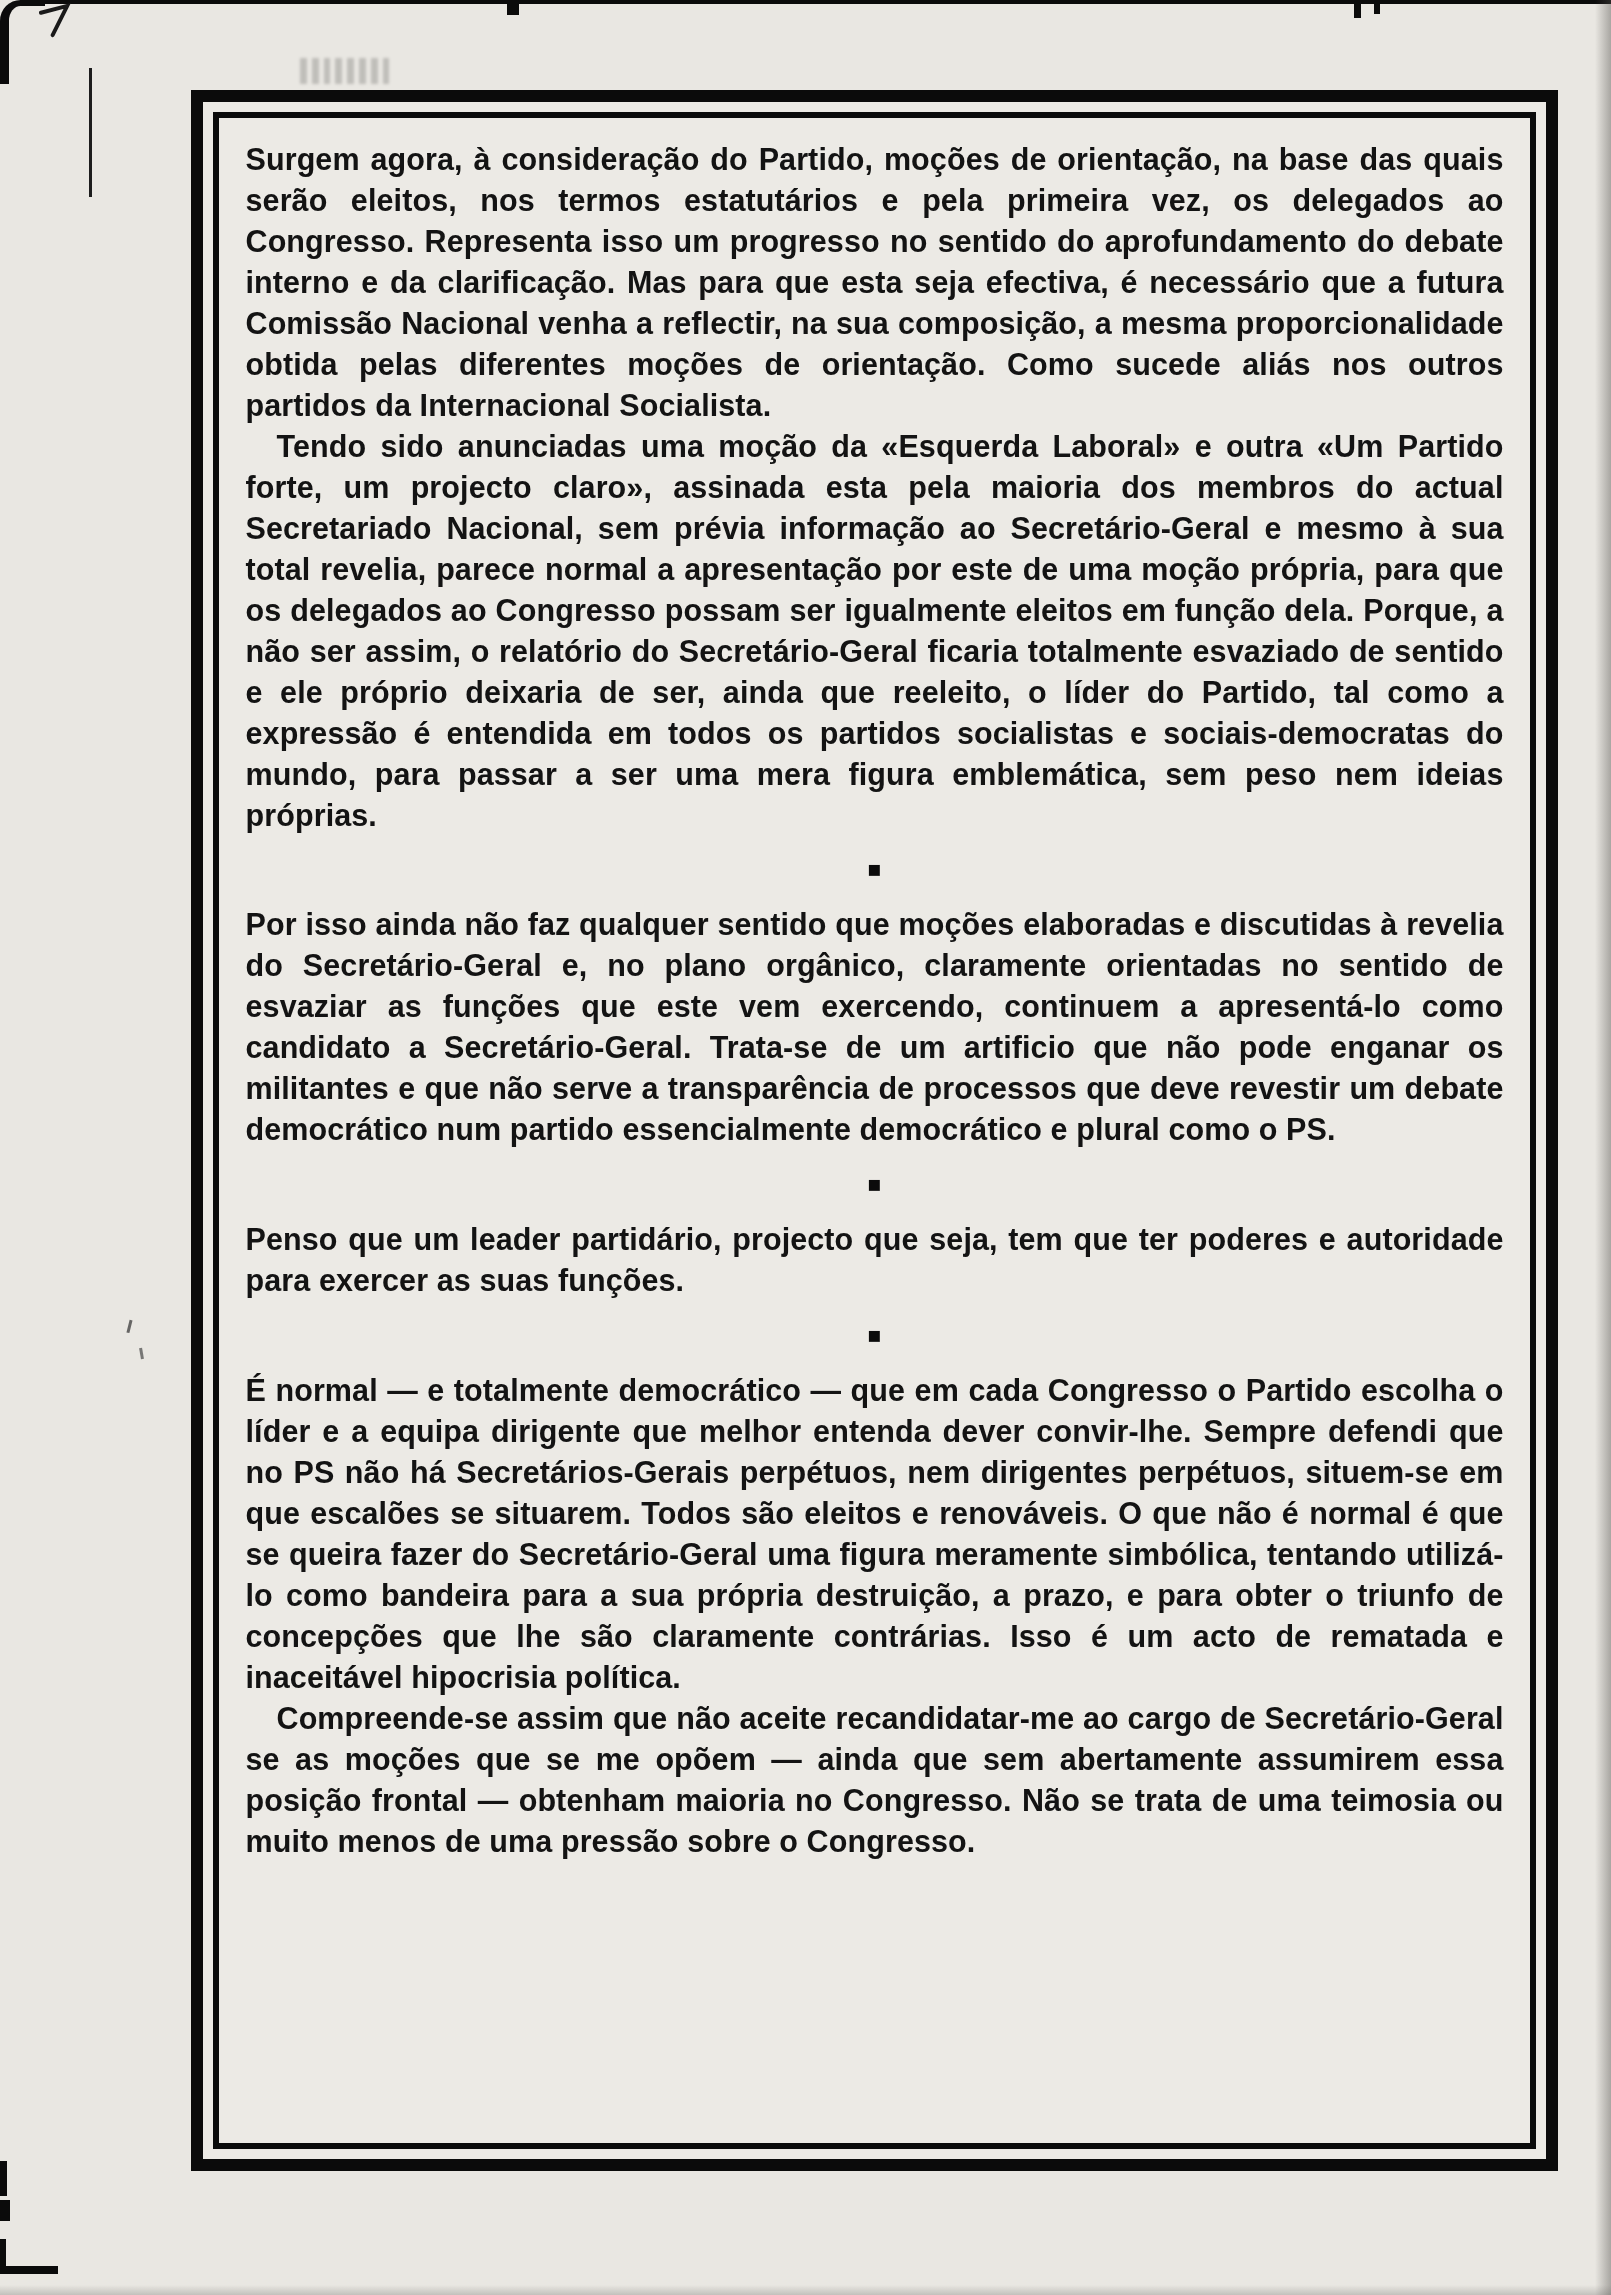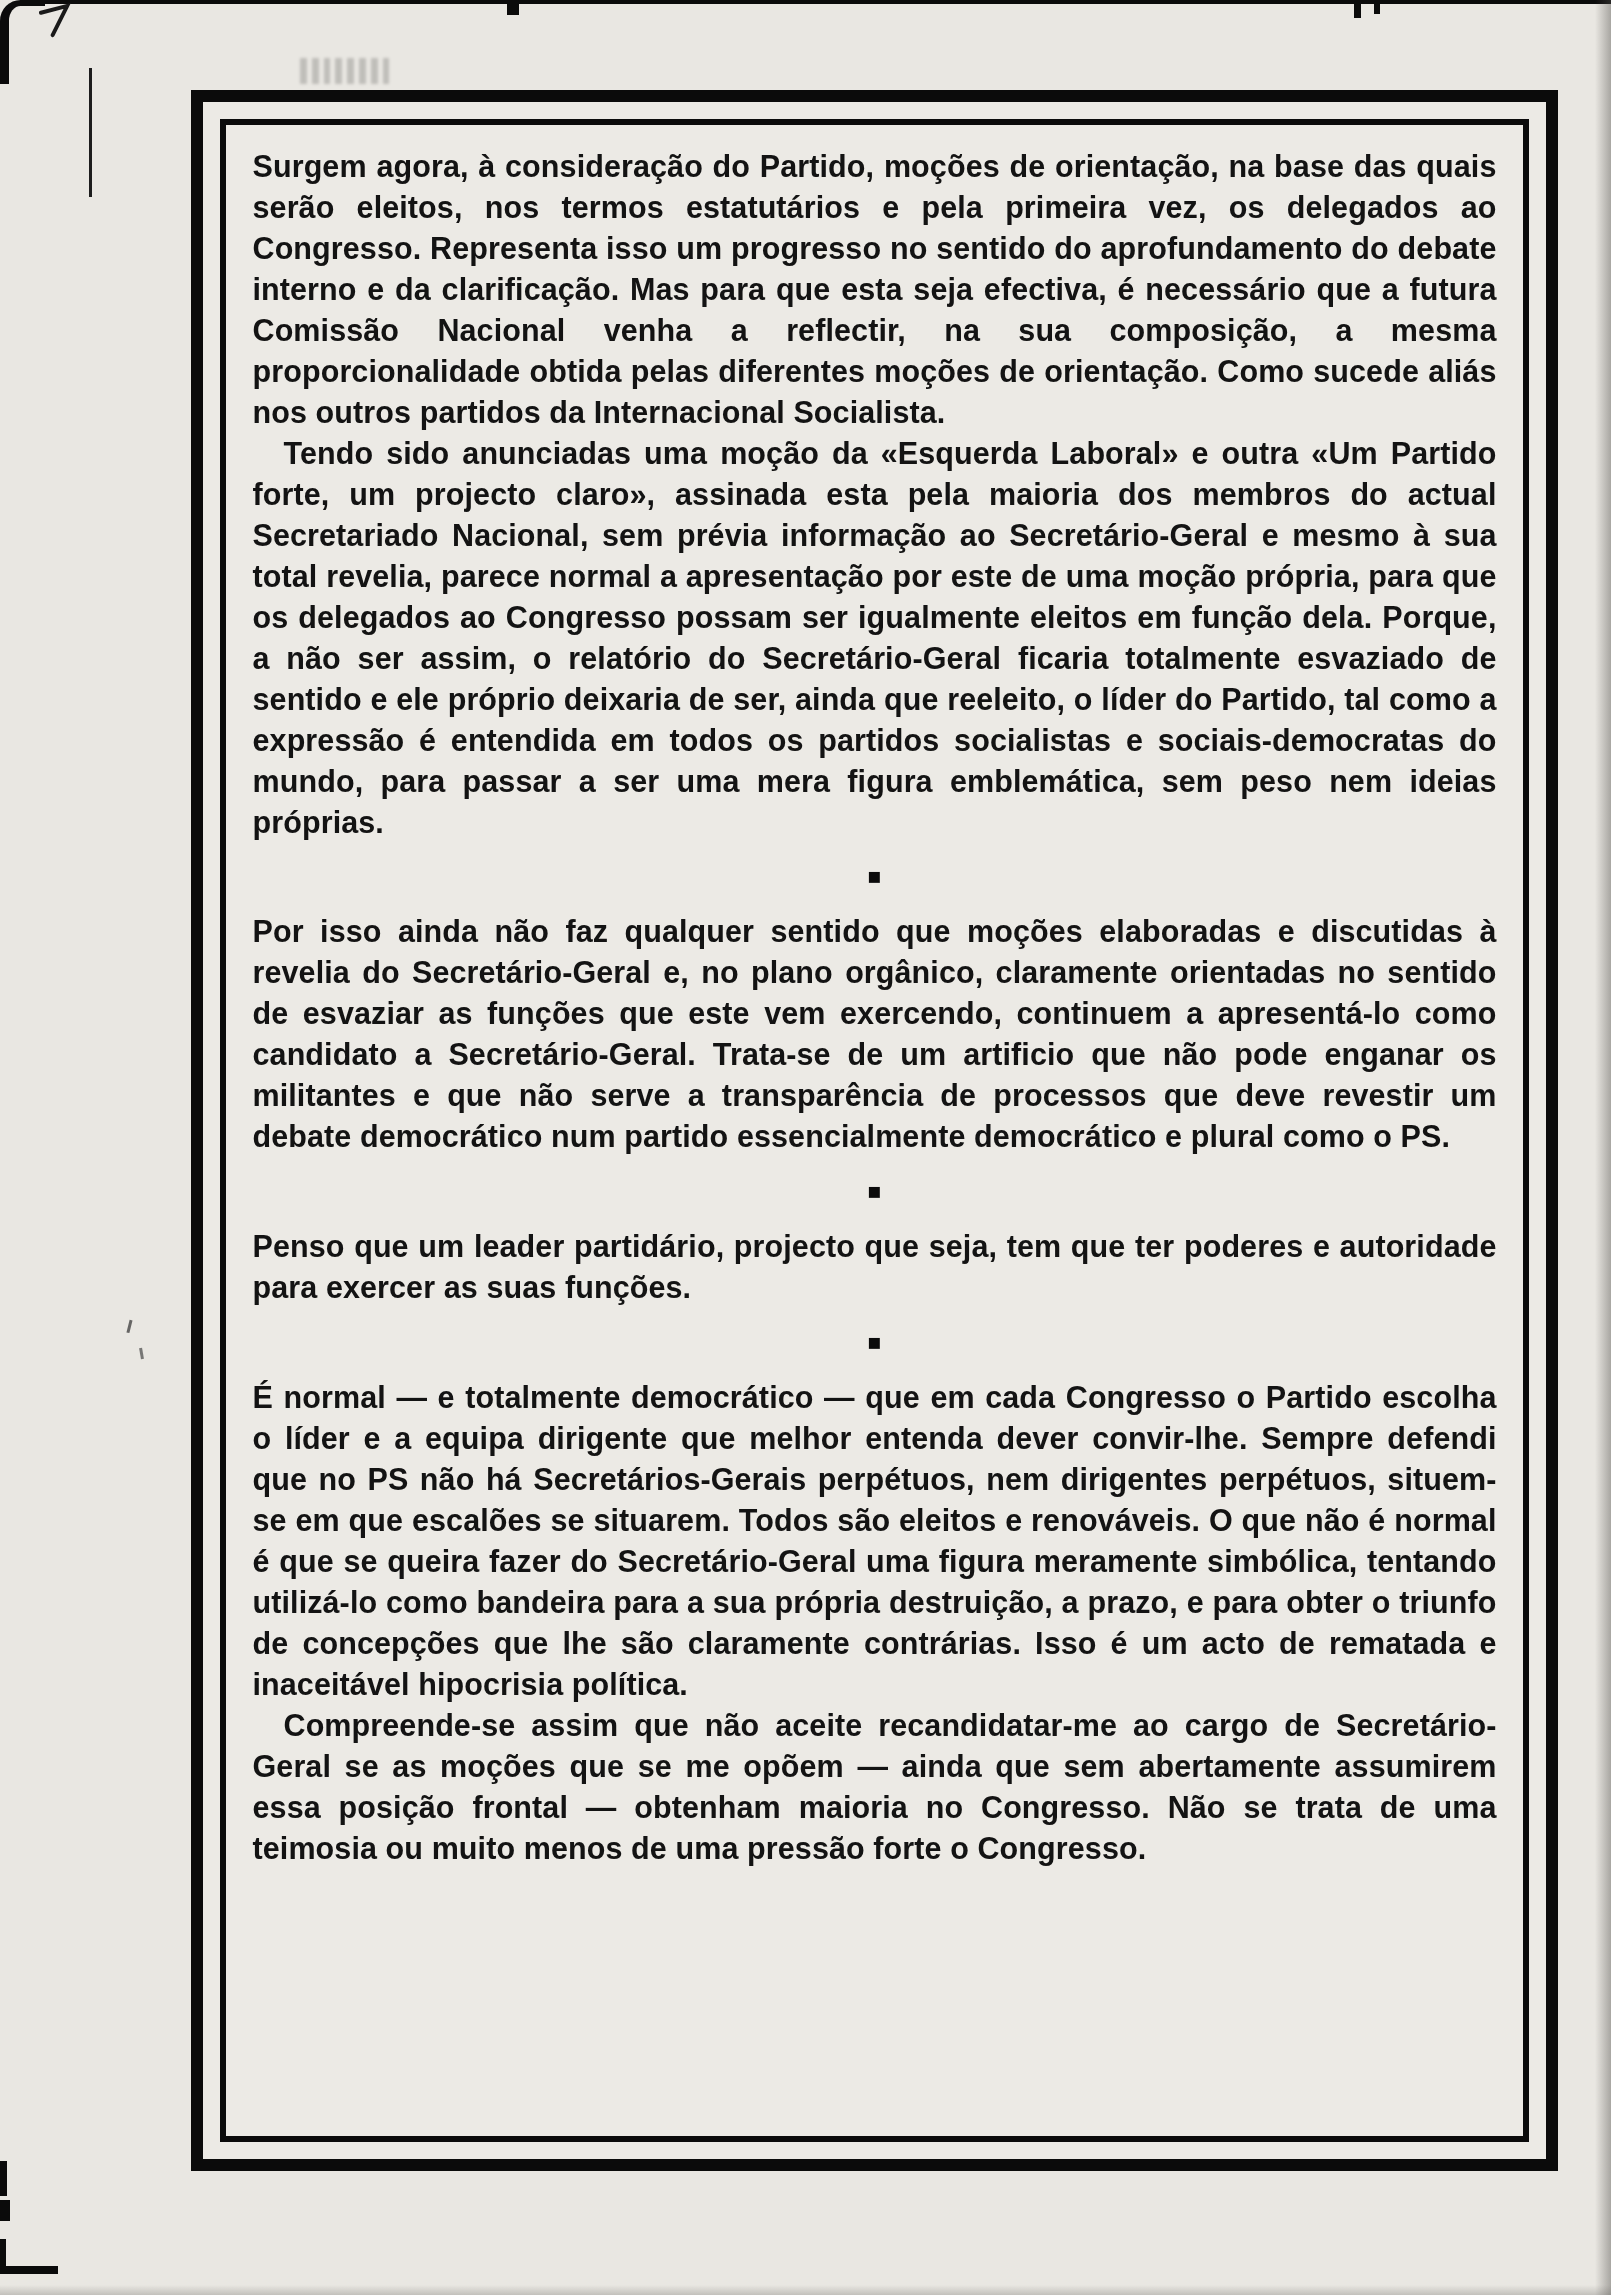--- a/index.html
+++ b/index.html
@@ -19,21 +19,21 @@
     position:absolute; left:0; bottom:0; width:100%; height:9.8px;
     background:linear-gradient(to bottom, rgba(0,0,0,0), rgba(80,78,74,0.25));
   }
 
   
   .page-frame-outer {
     position:absolute; left:191px; top:90px;
     width:1367px; height:2081px;
     border:12.8px solid #0b0b0b;
     box-sizing:border-box;
-    padding:17px;
+    padding:10px;
     background:#eceae5;
   }
   .page-frame-inner {
     width:100%; height:100%;
     border:6.4px solid #0b0b0b;
     box-sizing:border-box;
     padding:20.6px 26.5px 0 26.5px;
     overflow:hidden;
   }
 
@@ -110,17 +110,17 @@
   <div class="page-frame-inner">
     <div class="doc-body">
         <p class="para">Surgem agora, à consideração do Partido, moções de orientação, na base das quais serão eleitos, nos termos estatutários e pela primeira vez, os delegados ao Congresso. Representa isso um progresso no sentido do aprofundamento do debate interno e da clarificação. Mas para que esta seja efectiva, é necessário que a futura Comissão Nacional venha a reflectir, na sua composição, a mesma proporcionalidade obtida pelas diferentes moções de orientação. Como sucede aliás nos outros partidos da Internacional Socialista.</p>
         <p class="para indent">Tendo sido anunciadas uma moção da «Esquerda Laboral» e outra «Um Partido forte, um projecto claro», assinada esta pela maioria dos membros do actual Secretariado Nacional, sem prévia informação ao Secretário-Geral e mesmo à sua total revelia, parece normal a apresentação por este de uma moção própria, para que os delegados ao Congresso possam ser igualmente eleitos em função dela. Porque, a não ser assim, o relatório do Secretário-Geral ficaria totalmente esvaziado de sentido e ele próprio deixaria de ser, ainda que reeleito, o líder do Partido, tal como a expressão é entendida em todos os partidos socialistas e sociais-democratas do mundo, para passar a ser uma mera figura emblemática, sem peso nem ideias próprias.</p>
         <div class="separator-row">■</div>
         <p class="para">Por isso ainda não faz qualquer sentido que moções elaboradas e discutidas à revelia do Secretário-Geral e, no plano orgânico, claramente orientadas no sentido de esvaziar as funções que este vem exercendo, continuem a apresentá-lo como candidato a Secretário-Geral. Trata-se de um artificio que não pode enganar os militantes e que não serve a transparência de processos que deve revestir um debate democrático num partido essencialmente democrático e plural como o PS.</p>
         <div class="separator-row">■</div>
         <p class="para">Penso que um leader partidário, projecto que seja, tem que ter poderes e autoridade para exercer as suas funções.</p>
         <div class="separator-row">■</div>
         <p class="para">É normal — e totalmente democrático — que em cada Congresso o Partido escolha o líder e a equipa dirigente que melhor entenda dever convir-lhe. Sempre defendi que no PS não há Secretários-Gerais perpétuos, nem dirigentes perpétuos, situem-se em que escalões se situarem. Todos são eleitos e renováveis. O que não é normal é que se queira fazer do Secretário-Geral uma figura meramente simbólica, tentando utilizá-lo como bandeira para a sua própria destruição, a prazo, e para obter o triunfo de concepções que lhe são claramente contrárias. Isso é um acto de rematada e inaceitável hipocrisia política.</p>
-        <p class="para indent">Compreende-se assim que não aceite recandidatar-me ao cargo de Secretário-Geral se as moções que se me opõem — ainda que sem abertamente assumirem essa posição frontal — obtenham maioria no Congresso. Não se trata de uma teimosia ou muito menos de uma pressão forte o Congresso.</p>
+        <p class="para indent">Compreende-se assim que não aceite recandidatar-me ao cargo de Secretário-Geral se as moções que se me opõem — ainda que sem abertamente assumirem essa posição frontal — obtenham maioria no Congresso. Não se trata de uma teimosia ou muito menos de uma pressão sobre o Congresso.</p>
       </div>
   </div>
 </div>
 
 
 </body></html>

